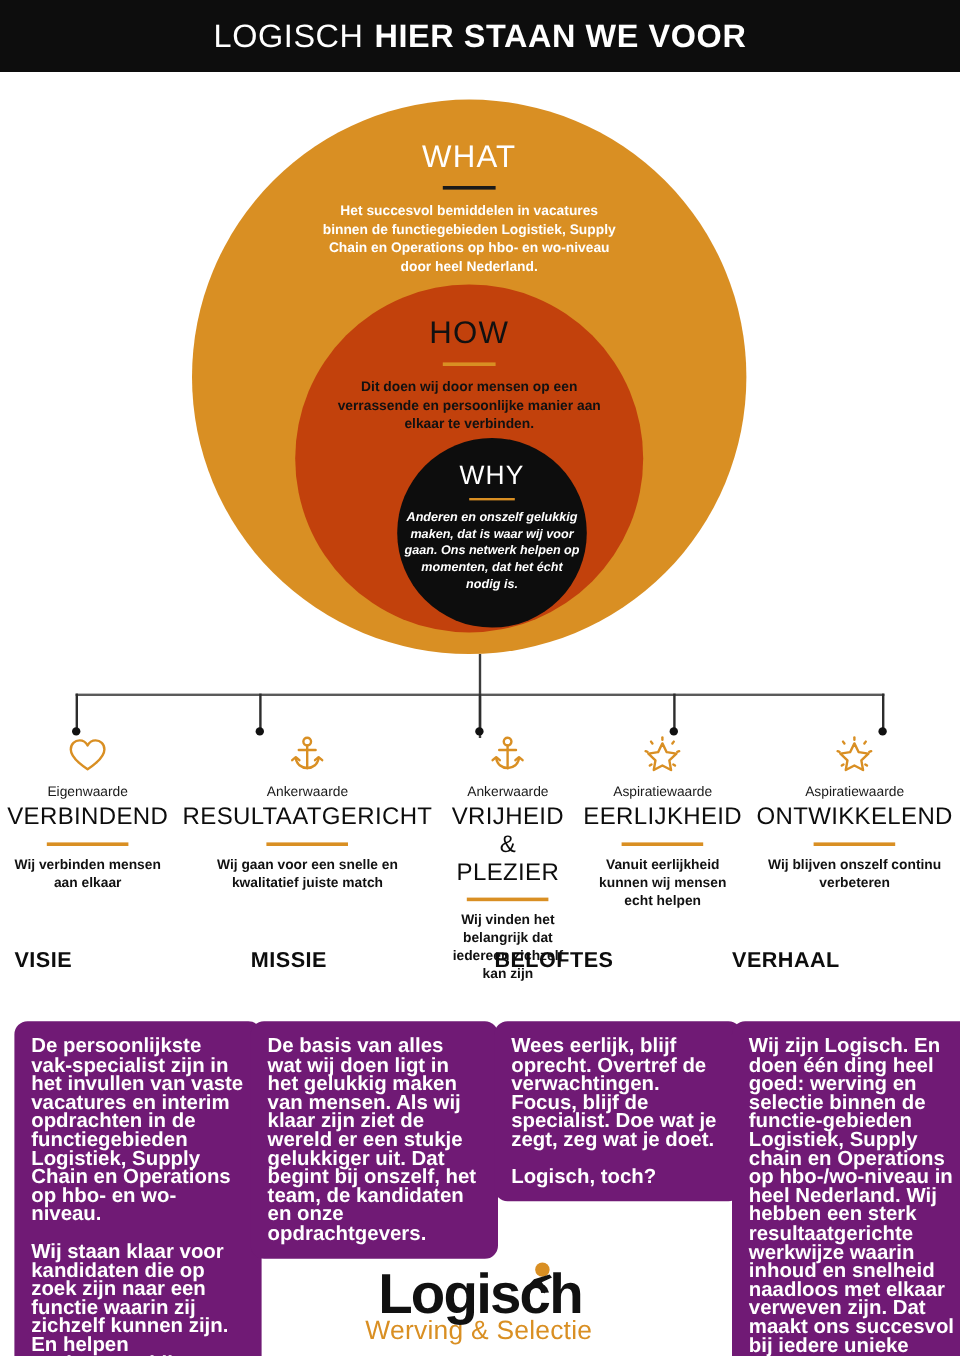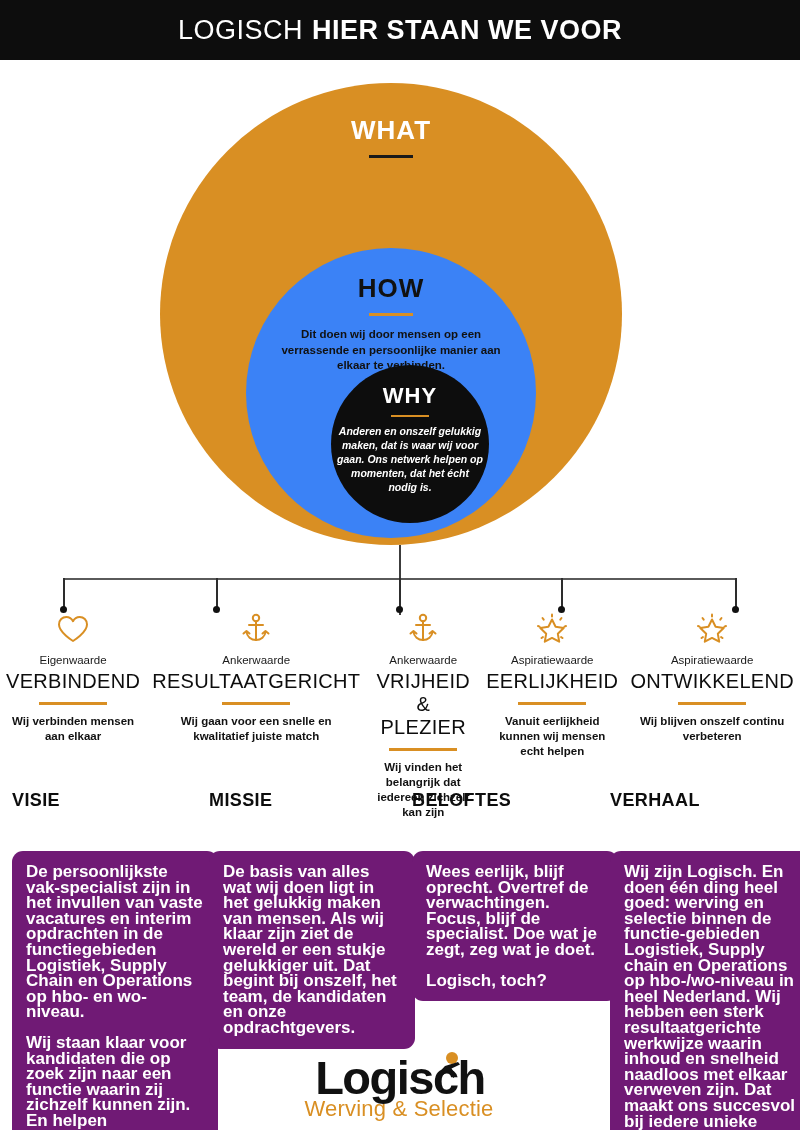--- a/index.html
+++ b/index.html
@@ -26,32 +26,32 @@
 
   
   .circles { position: absolute; left: 0; top: 60px; width: 800px; height: 520px; }
 
   .circle-what {
     position: absolute; left: 160px; top: 23px;
     width: 462px; height: 462px; border-radius: 50%;
     background: #d98f23;
   }
   .circle-how {
-    position: absolute; left: 246px; top: 188px;
+    position: absolute; left: 246px; top: 177px;
     width: 290px; height: 290px; border-radius: 50%;
-    background: #3b82f6;
+    background: #c2410c;
   }
   .circle-why {
     position: absolute; left: 331px; top: 305px;
     width: 158px; height: 158px; border-radius: 50%;
     background: #0d0d0d;
   }
 
   .ring-label { position: absolute; text-align: center; width: 100%; }
-  .ring-title { font-size: 26px; font-weight: 700; letter-spacing: 1px; }
+  .ring-title { font-size: 26px; font-weight: 400; letter-spacing: 1px; }
   .ring-rule { width: 44px; height: 3px; margin: 9px auto 11px; }
   .ring-body { font-size: 11.5px; font-weight: 700; line-height: 15.5px; }
 
   .what-block { left: 0; top: 32px; }
   .what-block .ring-title { color:#ffffff; }
   .what-block .ring-rule  { background:#1a1a1a; }
   .what-block .ring-body  { color:#ffffff; width: 245px; margin: 0 auto; }
 
   .how-block { left: 0; top: 25px; }
   .how-block .ring-title { color:#111111; }
@@ -112,20 +112,21 @@
       <span class="topbar-bold">HIER STAAN WE VOOR</span>
     </div>
   </div>
 
   <div class="circles">
 
     <div class="circle-what">
       <div class="ring-label what-block">
         <div class="ring-title">WHAT</div>
         <div class="ring-rule"></div>
+        <div class="ring-body">Het succesvol bemiddelen in vacatures binnen de functiegebieden Logistiek, Supply Chain en Operations op hbo- en wo-niveau door heel Nederland.</div>
       </div>
     </div>
 
     <div class="circle-how">
       <div class="ring-label how-block">
         <div class="ring-title">HOW</div>
         <div class="ring-rule"></div>
         <div class="ring-body">Dit doen wij door mensen op een verrassende en persoonlijke manier aan elkaar te verbinden.</div>
       </div>
     </div>

